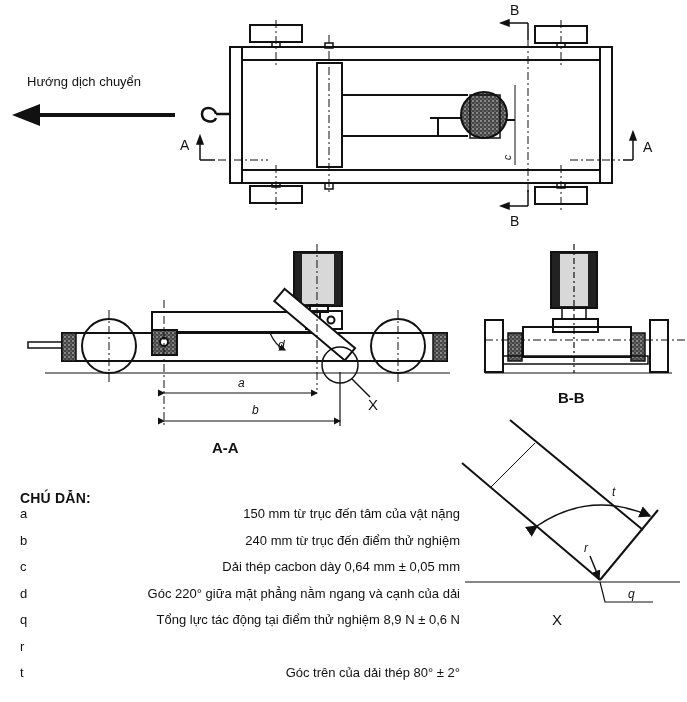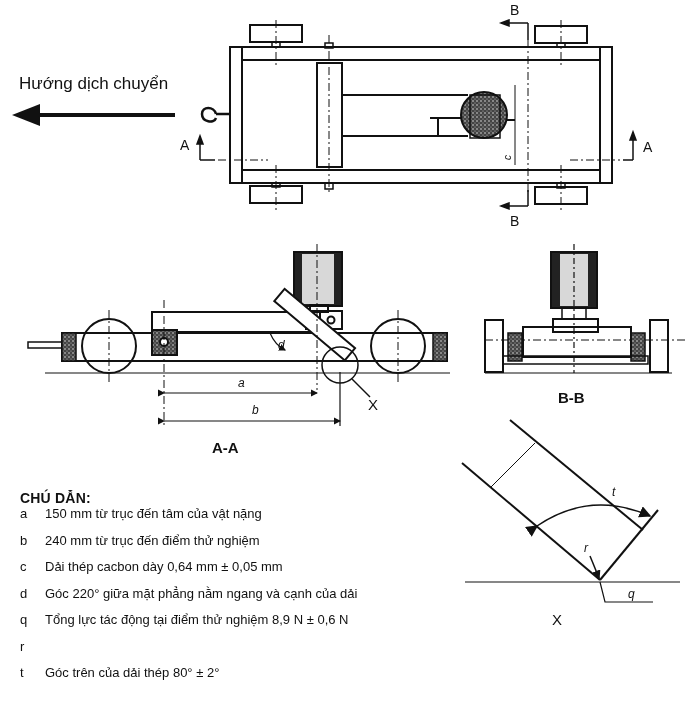--- a/index.html
+++ b/index.html
@@ -3,22 +3,22 @@
 <meta charset="utf-8">
 <style>
   html,body{margin:0;padding:0;background:#ffffff;}
   body{width:687px;height:702px;position:relative;overflow:hidden;font-family:"Liberation Sans",sans-serif;color:#111;}
   svg{position:absolute;left:0;top:0;}
   .lbl{font-family:"Liberation Sans",sans-serif;fill:#111;}
   .legend{position:absolute;left:20px;top:490px;width:440px;}
   .legend-title{font-weight:bold;font-size:14px;letter-spacing:0.2px;}
   .legend-row{display:flex;font-size:13px;height:26.5px;align-items:flex-start;}
   .legend-key{width:25px;flex:0 0 25px;}
-  .legend-text{flex:1;white-space:nowrap;}
-  .dir-label{position:absolute;left:19px;top:74px;font-size:17px;}
+  .legend-text{flex:1;white-space:nowrap;text-align:right;}
+  .dir-label{position:absolute;left:27px;top:74px;font-size:13px;}
 </style>
 </head>
 <body>
 
 <svg width="687" height="702" viewBox="0 0 687 702">
   <defs>
     <marker id="arrowHead" markerWidth="8" markerHeight="8" refX="7" refY="4" orient="auto">
       <path d="M0,0 L8,4 L0,8 Z" fill="#111"></path>
     </marker>
     <marker id="arrowSmall" markerWidth="6" markerHeight="6" refX="5" refY="3" orient="auto">

